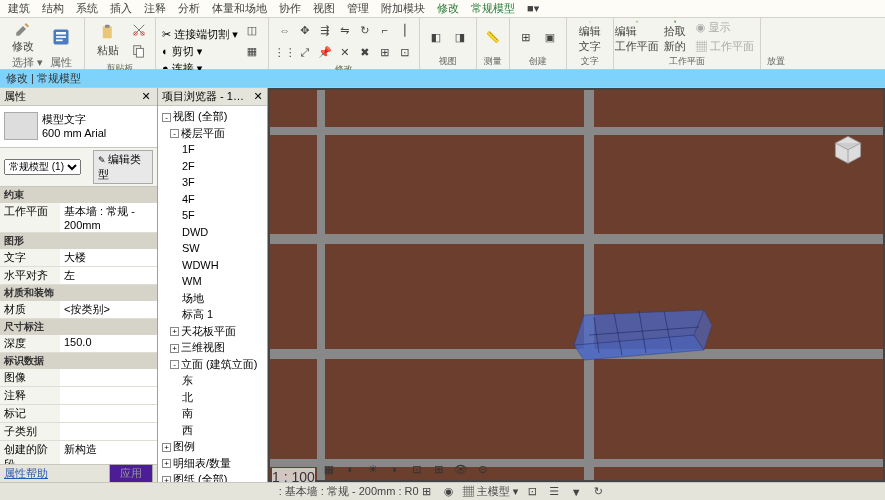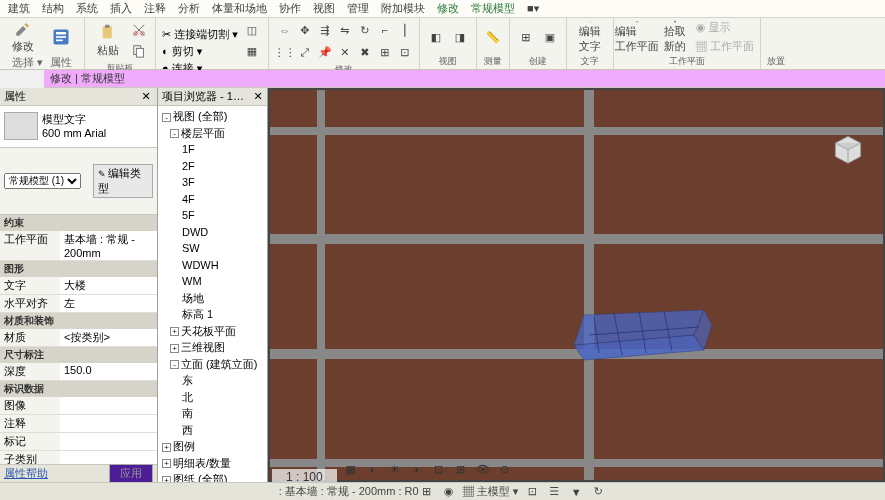--- a/index.html
+++ b/index.html
@@ -9,31 +9,31 @@
 .menu-bar .active { color: #2a7a3a; font-weight: 500; }
 .ribbon { height: 52px; background: #f3f4ed; border-bottom: 1px solid #c8c6bd; display: flex; }
 .ribbon-group { display: flex; flex-direction: column; border-right: 1px solid #d4d2ca; padding: 2px 6px 1px; }
 .ribbon-icons { display: flex; gap: 4px; flex: 1; align-items: center; }
 .rbtn { width: 20px; height: 20px; display: inline-flex; align-items: center; justify-content: center; color: #444; }
 .rbtn-lg { width: 34px; height: 34px; flex-direction: column; font-size: 9px; gap: 1px; }
 .rbtn-lg svg { width: 20px; height: 20px; }
 .ribbon-label { font-size: 9px; color: #666; text-align: center; margin-top: 1px; }
 .ribbon-col { display: flex; flex-direction: column; gap: 1px; }
 
-.context-bar { height: 18px; background: #f0abfc; border-bottom: 1px solid #c8c6bd; display: flex; align-items: center; padding: 0 6px; color: #333; margin-left: 44px; }
+.context-bar { height: 18px; background: #7dd3fc; border-bottom: 1px solid #c8c6bd; display: flex; align-items: center; padding: 0 6px; color: #333; }
 
 .main-area { flex: 1; display: flex; overflow: hidden; }
 
 .props-panel { width: 158px; background: #f3f4ed; border-right: 1px solid #a0a0a0; display: flex; flex-direction: column; }
 .panel-title { height: 18px; background: #e5e4db; border-bottom: 1px solid #c8c6bd; display: flex; align-items: center; justify-content: space-between; padding: 0 4px; font-size: 10px; }
 .panel-title .close { width: 14px; height: 14px; display: inline-flex; align-items: center; justify-content: center; }
 .type-selector { padding: 6px 4px; display: flex; gap: 4px; background: #fff; border-bottom: 1px solid #c8c6bd; }
 .type-img { width: 34px; height: 28px; background: #ddd; border: 1px solid #aaa; }
 .type-text { flex: 1; font-size: 10px; line-height: 1.3; }
-.type-row { display: flex; align-items: center; padding: 16px 4px; gap: 12px; background: #f3f4ed; border-bottom: 1px solid #c8c6bd; }
+.type-row { display: flex; align-items: center; padding: 2px 4px; gap: 12px; background: #f3f4ed; border-bottom: 1px solid #c8c6bd; }
 .type-row select { flex: 1; font-size: 10px; height: 16px; }
 .type-row .edit-btn { font-size: 9px; padding: 1px 4px; background: #e8e8e8; border: 1px solid #aaa; }
 .prop-section { background: #d6d4c8; padding: 1px 4px; font-size: 10px; font-weight: bold; color: #333; }
 .prop-row { display: flex; border-bottom: 1px solid #e0ded4; font-size: 10px; }
 .prop-row .k { width: 60px; padding: 1px 4px; background: #f3f4ed; }
 .prop-row .v { flex: 1; padding: 1px 4px; background: #fff; }
 .props-body { flex: 1; overflow-y: auto; background: #bef264; }
 .props-foot { height: 18px; background: #e5e4db; border-top: 1px solid #c8c6bd; display: flex; align-items: center; justify-content: space-between; padding: 0 4px; font-size: 10px; }
 .props-foot .apply { padding: 1px 10px; border: 1px solid #aaa; background: #4c1d95; color: #999; }
 
@@ -53,21 +53,21 @@
   linear-gradient(#888, #888) 8% 0/8px 100% no-repeat,
   linear-gradient(#888, #888) 52% 0/10px 100% no-repeat;
 }
 .viewport-frame { position: absolute; inset: 0; border: 2px solid #444; pointer-events: none; }
 .view-cube { position: absolute; top: 40px; right: 16px; width: 42px; height: 42px; }
 .view-cube svg { width: 100%; height: 100%; }
 .model-3d { position: absolute; left: 48%; top: 55%; width: 150px; height: 70px; }
 .model-3d svg { width: 100%; height: 100%; }
 
 .view-controls { position: absolute; left: 4px; bottom: 4px; height: 18px; display: flex; align-items: center; gap: 6px; color: #333; background: rgba(255,255,255,0.0); }
-.view-controls .scale { font-size: 12px; background: rgba(255,255,255,0.7); padding: 1px 14px; margin-top: 16px; }
+.view-controls .scale { font-size: 14px; background: rgba(255,255,255,0.7); padding: 1px 0; margin-top: 16px; }
 .view-controls .vicon { width: 16px; height: 16px; display: inline-flex; align-items: center; justify-content: center; }
 
 .status-bar { height: 18px; background: #e5e4db; border-top: 1px solid #c8c6bd; display: flex; align-items: center; justify-content: center; padding: 0 6px; font-size: 10px; color: #444; }
 .status-right { display: flex; gap: 6px; align-items: center; }
 .status-right .sicon { width: 16px; height: 16px; display: inline-flex; align-items: center; justify-content: center; }
 
 svg { display: block; }
 </style>
 </head>
 <body>

